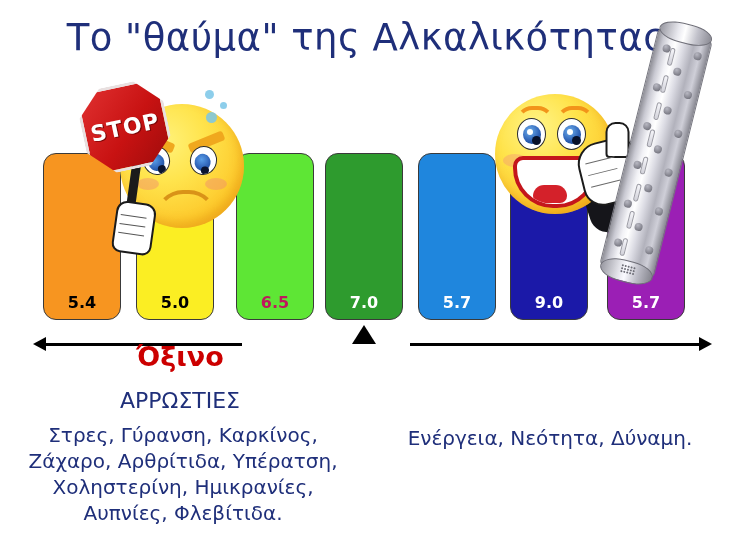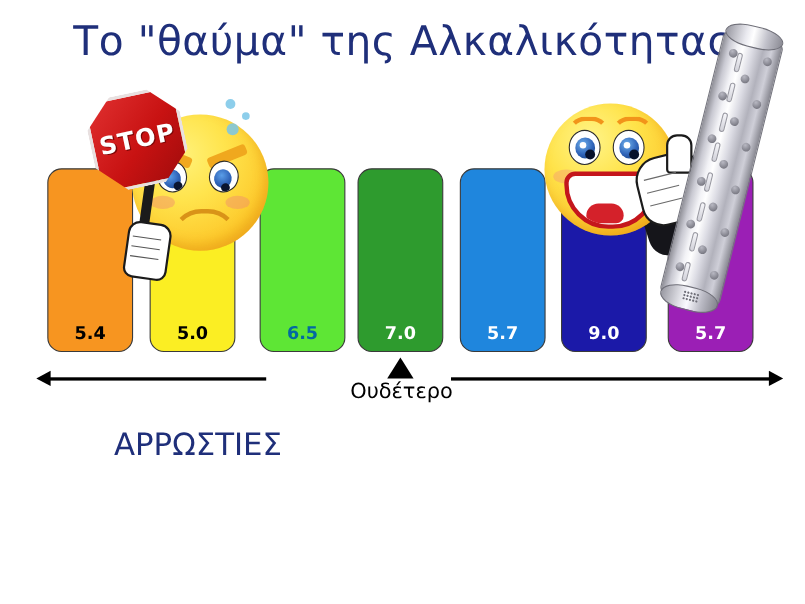--- a/index.html
+++ b/index.html
@@ -114,21 +114,21 @@
   #alkaline-heading {
     left: 440px;
     top: 341px;
     width: 240px;
     color: #1f2f7a;
   }
   .side-sub {
     position: absolute;
     text-align: center;
     font-family: "DejaVu Sans", "Liberation Sans", sans-serif;
-    font-size: 28px;
+    font-size: 22px;
     color: #1f2f7a;
   }
   #acid-sub {
     left: 60px;
     top: 388px;
     width: 240px;
   }
   #alkaline-sub {
     left: 440px;
     top: 388px;
@@ -518,21 +518,21 @@
   <div id="title">Το "θαύμα" της Αλκαλικότητας</div>
 
   <div id="bars-container">
     <div class="bar" id="bar-0" style="left: 43px; width: 78px; background: rgb(247, 149, 32);">
       <span class="val dark" style="color: rgb(0, 0, 0);">5.4</span>
     </div>
     <div class="bar" id="bar-1" style="left: 136px; width: 78px; background: rgb(251, 238, 35);">
       <span class="val dark" style="color: #000000;">5.0</span>
     </div>
     <div class="bar" id="bar-2" style="left: 236px; width: 78px; background: rgb(94, 230, 53);">
-      <span class="val dark" style="color: #0369a1; margin-top: 24px;">6.5</span>
+      <span class="val dark" style="color: #be185d; margin-top: 24px;">6.5</span>
     </div>
     <div class="bar" id="bar-3" style="left: 325px; width: 78px; background: rgb(46, 155, 46);">
       <span class="val light" style="color: rgb(255, 255, 255);">7.0</span>
     </div>
     <div class="bar" id="bar-4" style="left: 418px; width: 78px; background: rgb(31, 134, 221);">
       <span class="val light" style="color: rgb(255, 255, 255);">5.7</span>
     </div>
     <div class="bar" id="bar-5" style="left: 510px; width: 78px; background: rgb(27, 25, 168);">
       <span class="val light" style="color: rgb(255, 255, 255);">9.0</span>
     </div>
@@ -654,18 +654,20 @@
     </div>
   </div>
 
   <div class="axis-line" id="arrow-left-line" style="left:42px; width:200px;"></div>
   <div class="arrowhead" id="arrow-left-head"></div>
 
   <div class="axis-line" id="arrow-right-line" style="left:410px; width:292px;"></div>
   <div class="arrowhead" id="arrow-right-head"></div>
 
   <div id="neutral-marker"></div>
-  <div id="neutral-label">Ουδέτερο</div>
-
+
+  <div class="side-heading" id="acid-heading">Όξινο</div>
   <div class="side-sub" id="acid-sub">ΑΡΡΩΣΤΙΕΣ</div>
-
+  <div class="side-body" id="acid-body">Στρες, Γύρανση, Καρκίνος, Ζάχαρο, Αρθρίτιδα, Υπέρατση, Χοληστερίνη, Ημικρανίες, Αυπνίες, Φλεβίτιδα.</div>
+
+  <div class="side-body" id="alkaline-body">Ενέργεια, Νεότητα, Δύναμη.</div>
 
 </div>
 
 </body></html>

